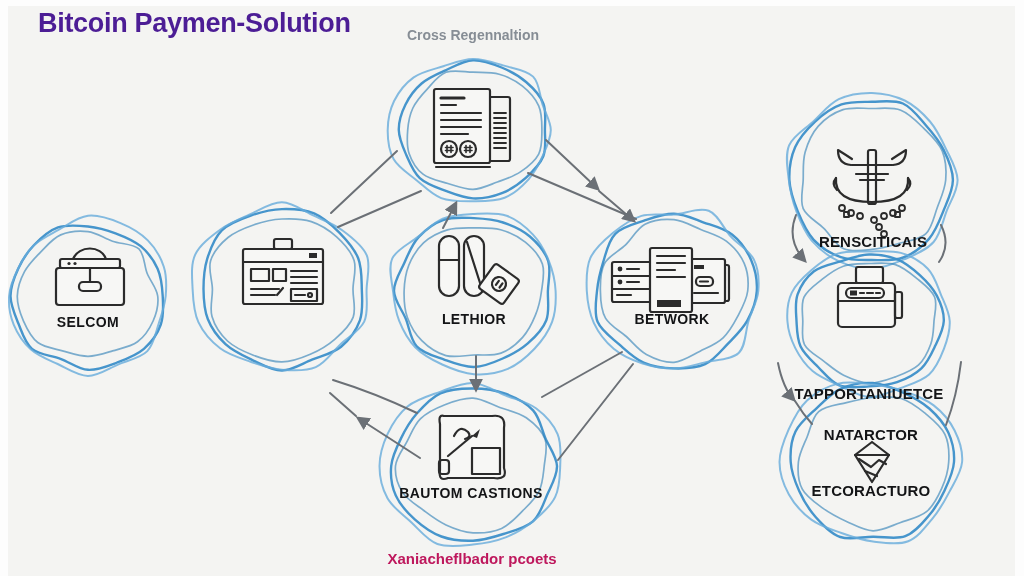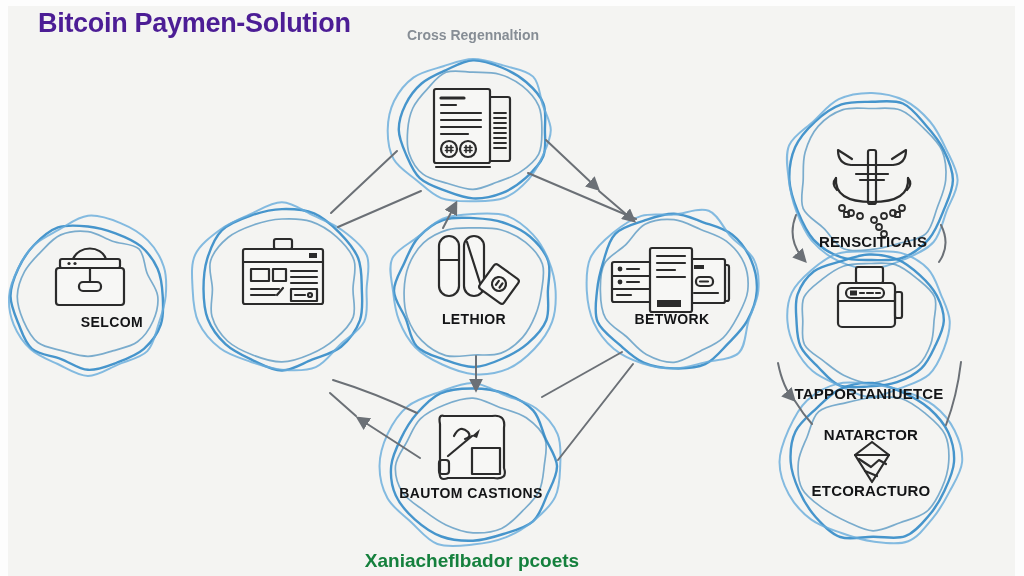--- a/index.html
+++ b/index.html
@@ -8,21 +8,21 @@
   .edge{position:absolute;background:#fdfdfd;}
   .edge.l{left:0;top:0;width:8px;height:576px;}
   .edge.r{right:0;top:0;width:9px;height:576px;}
   .edge.t{left:0;top:0;width:1024px;height:6px;}
   #scene{position:absolute;left:0;top:0;}
   .title{position:absolute;left:38px;top:8px;font-size:27px;font-weight:bold;color:#4c1d95;
          letter-spacing:-0.3px;}
   .note{position:absolute;color:#868d95;font-size:14px;font-weight:bold;white-space:nowrap;}
   .note.top{left:473px;top:27px;transform:translateX(-50%);}
   .note.left{left:14px;top:176px;font-size:13.5px;}
-  .note.bottom{left:472px;top:550px;transform:translateX(-50%);font-size:19px;color:#15803d;}
+  .note.bottom{left:472px;top:550px;transform:translateX(-50%);font-size:15px;color:#be185d;}
   .nlabel{position:absolute;transform:translateX(-50%);font-size:14px;font-weight:bold;
           color:#131416;letter-spacing:0.4px;white-space:nowrap;}
   .nlabel.sm{font-size:15px;letter-spacing:0.2px;}
   .ink{stroke:#2b2b2b;fill:none;stroke-width:2.2;stroke-linecap:round;stroke-linejoin:round;}
   .ink .f{fill:#2b2b2b;stroke:none;}
   .ink .paper{fill:#f7f7f5;}
   .arrow{stroke:#6b7076;stroke-width:2;fill:none;stroke-linecap:round;}
 </style>
 </head>
 <body>
@@ -249,21 +249,21 @@
         <path d="M-7,10 L5,15"></path>
       </g>
     </g>
   </svg>
 
   <div class="title">Bitcoin Paymen-Solution</div>
 
   <div class="note top">Cross Regennaltion</div>
   <div class="note bottom">Xaniacheflbador pcoets</div>
 
-  <div class="nlabel" style="left:88px;top:314px;margin-left:24px;">SELCOM</div>
+  <div class="nlabel" style="left:88px;top:314px;">SELCOM</div>
   <div class="nlabel" style="left:474px;top:311px;">LETHIOR</div>
   <div class="nlabel" style="left:672px;top:311px;">BETWORK</div>
   <div class="nlabel" style="left:471px;top:485px;">BAUTOM CASTIONS</div>
   <div class="nlabel sm" style="left:873px;top:233px;">RENSCITICAIS</div>
   <div class="nlabel sm" style="left:869px;top:345px;margin-top:40px;">TAPPORTANIUETCE</div>
   <div class="nlabel sm" style="left:871px;top:426px;">NATARCTOR</div>
   <div class="nlabel sm" style="left:871px;top:482px;">ETCORACTURO</div>
 
   <div class="edge l"></div>
   <div class="edge r"></div>

